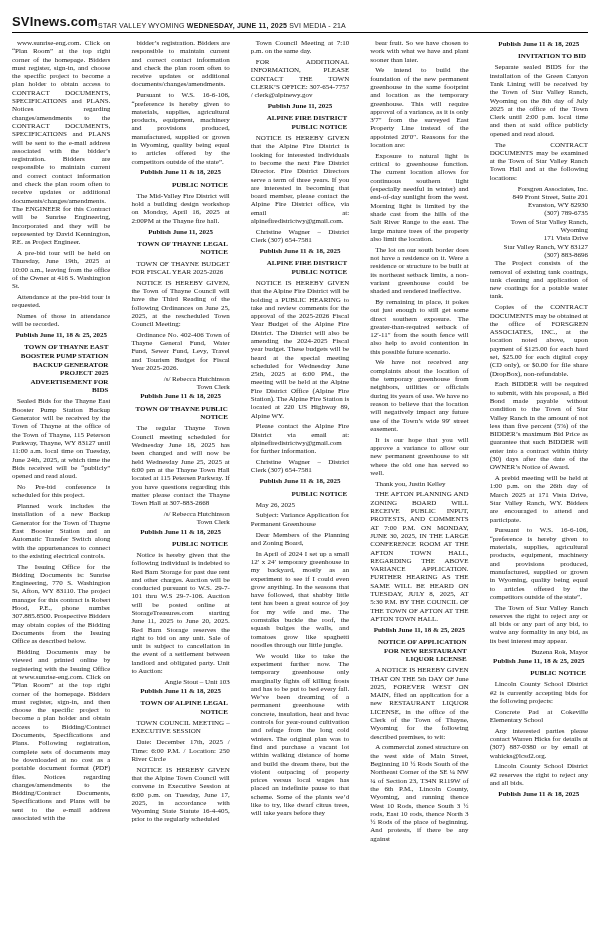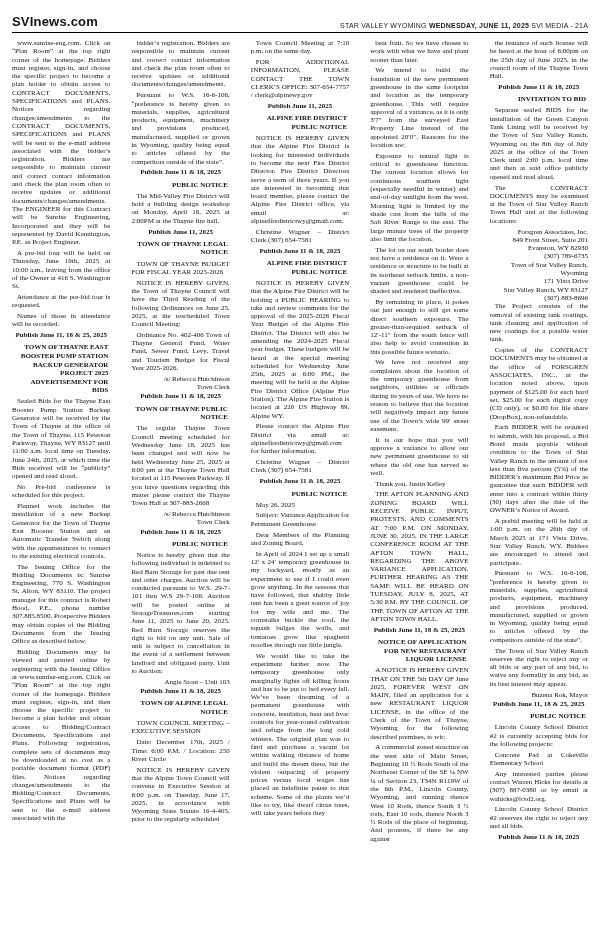--- a/index.html
+++ b/index.html
@@ -2,21 +2,21 @@
 <html lang="en"><head>
 <meta charset="utf-8">
 <style>
   html,body{margin:0;padding:0;background:#e8e8e8;}
   .page{
     width:600px;height:927px;margin:0 auto;background:#ffffff;color:#141414;
     box-sizing:border-box;padding:14px 12px 14px;overflow:hidden;
     font-family:"Liberation Serif", serif;
   }
   .masthead{
-    display:flex;justify-content:space-between;align-items:flex-end;
+    display:flex;justify-content:flex-start;align-items:flex-end;
     border-bottom:1.6px solid #000;padding-bottom:3px;margin-bottom:6px;
   }
   .site{
     font-family:"Liberation Sans", sans-serif;font-weight:700;font-size:13px;
     letter-spacing:.2px;
   }
   .dateline{
     font-family:"Liberation Sans", sans-serif;font-size:7px;letter-spacing:.2px;
     color:#222;white-space:nowrap;
   }
@@ -120,21 +120,20 @@
         <div class="blk-p">We have not received any complaints about the location of the temporary greenhouse from neighbors, utilities or officials during its years of use. We have no reason to believe that the location will negatively impact any future use of the Town’s wide 99′ street easement.</div>
         <div class="blk-p">It is our hope that you will approve a variance to allow our new permanent greenhouse to sit where the old one has served so well.</div>
         <div class="blk-p">Thank you, Justin Kelley</div>
         <div class="blk-p">THE AFTON PLANNING AND ZONING BOARD WILL RECEIVE PUBLIC INPUT, PROTESTS, AND COMMENTS AT 7:00 P.M. ON MONDAY, JUNE 30, 2025, IN THE LARGE CONFERENCE ROOM AT THE AFTON TOWN HALL, REGARDING THE ABOVE VARIANCE APPLICATION. FURTHER HEARING AS THE SAME WILL BE HEARD ON TUESDAY, JULY 8, 2025, AT 5:30 P.M. BY THE COUNCIL OF THE TOWN OF AFTON AT THE AFTON TOWN HALL.</div>
         <div class="blk-pub">Publish June 11, 18 &amp; 25, 2025</div>
         <div class="blk-h">NOTICE OF APPLICATION FOR NEW RESTAURANT LIQUOR LICENSE</div>
         <div class="blk-p">A NOTICE IS HEREBY GIVEN THAT ON THE 5th DAY OF June 2025, FOREVER WEST ON MAIN, filed an application for a new RESTAURANT LIQUOR LICENSE, in the office of the Clerk of the Town of Thayne, Wyoming for the following described premises, to wit:</div>
         <div class="blk-p">A commercial zoned structure on the west side of Main Street, Beginning 10 ½ Rods South of the Northeast Corner of the SE ¼ NW ¼ of Section 23, T34N R119W of the 6th P.M., Lincoln County, Wyoming, and running thence West 10 Rods, thence South 3 ½ rods, East 10 rods, thence North 3 ½ Rods of the place of beginning. And protests, if there be any against</div>
       </div>
       <div class="col">
-        <div class="blk-p">the issuance of such license will be heard at the hour of 6:00pm on the 25th day of June 2025, in the council room of the Thayne Town Hall.</div>
         <div class="blk-pub">Publish June 11 &amp; 18, 2025</div>
         <div class="blk-h">INVITATION TO BID</div>
         <div class="blk-p">Separate sealed BIDS for the installation of the Green Canyon Tank Lining will be received by the Town of Star Valley Ranch, Wyoming on the 8th day of July 2025 at the office of the Town Clerk until 2:00 p.m. local time and then at said office publicly opened and read aloud.</div>
         <div class="blk-p">The CONTRACT DOCUMENTS may be examined at the Town of Star Valley Ranch Town Hall and at the following locations:</div>
         <div class="blk-sig">Forsgren Associates, Inc.</div>
         <div class="blk-sig">849 Front Street, Suite 201</div>
         <div class="blk-sig">Evanston, WY 82930</div>
         <div class="blk-sig">(307) 789-6735</div>
         <div class="blk-sig">Town of Star Valley Ranch, Wyoming</div>
         <div class="blk-sig">171 Vista Drive</div>

